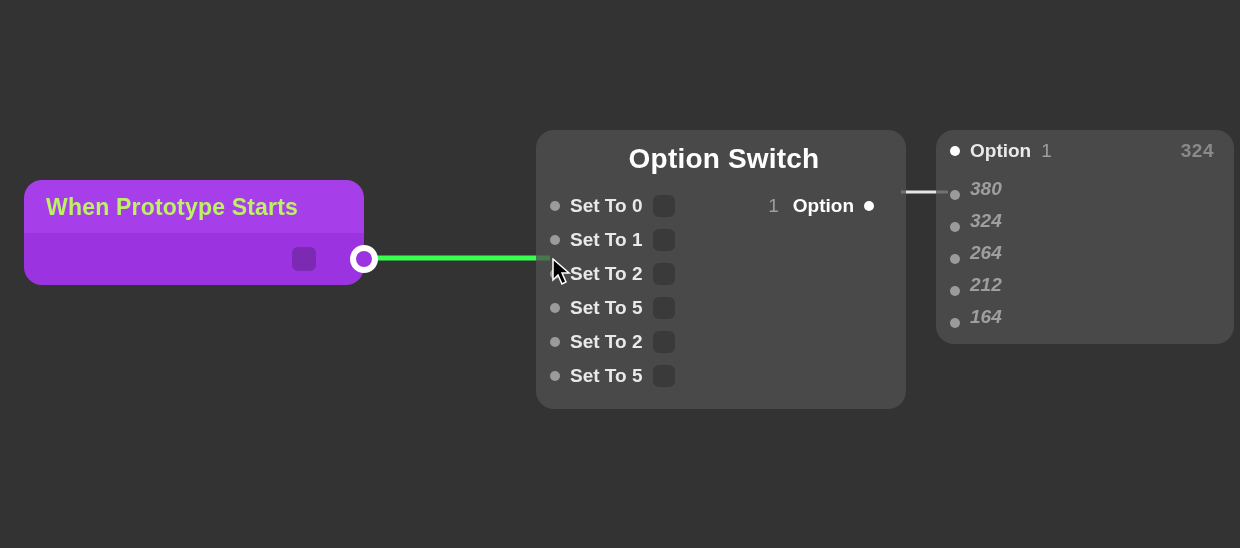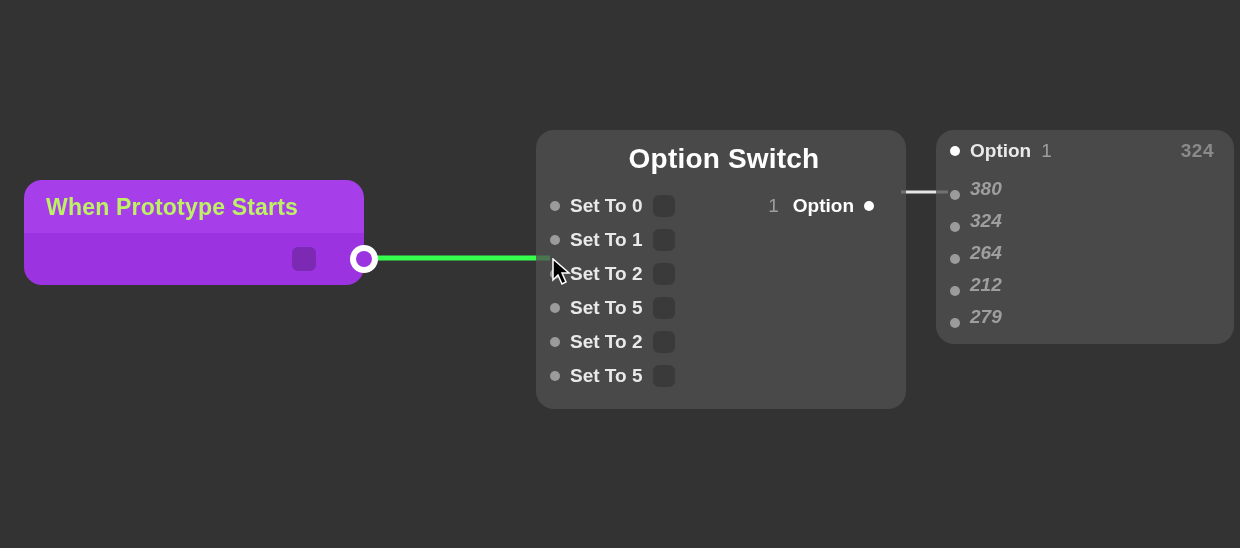--- a/index.html
+++ b/index.html
@@ -214,21 +214,21 @@
       <div class="val-row">
         <span class="port-dot"></span>
         <span class="v">264</span>
       </div>
       <div class="val-row">
         <span class="port-dot"></span>
         <span class="v">212</span>
       </div>
       <div class="val-row">
         <span class="port-dot"></span>
-        <span class="v">279</span>
+        <span class="v">164</span>
       </div>
     </div>
   </div>
 
   <svg class="cursor" width="22" height="28" style="left:552px; top:258px">
     <path d="M1 1 L1 22 L6 17 L10 26 L14 24 L10 15 L17 15 Z" fill="#000" stroke="#fff" stroke-width="1.5"></path>
   </svg>
 
 </div>
 

